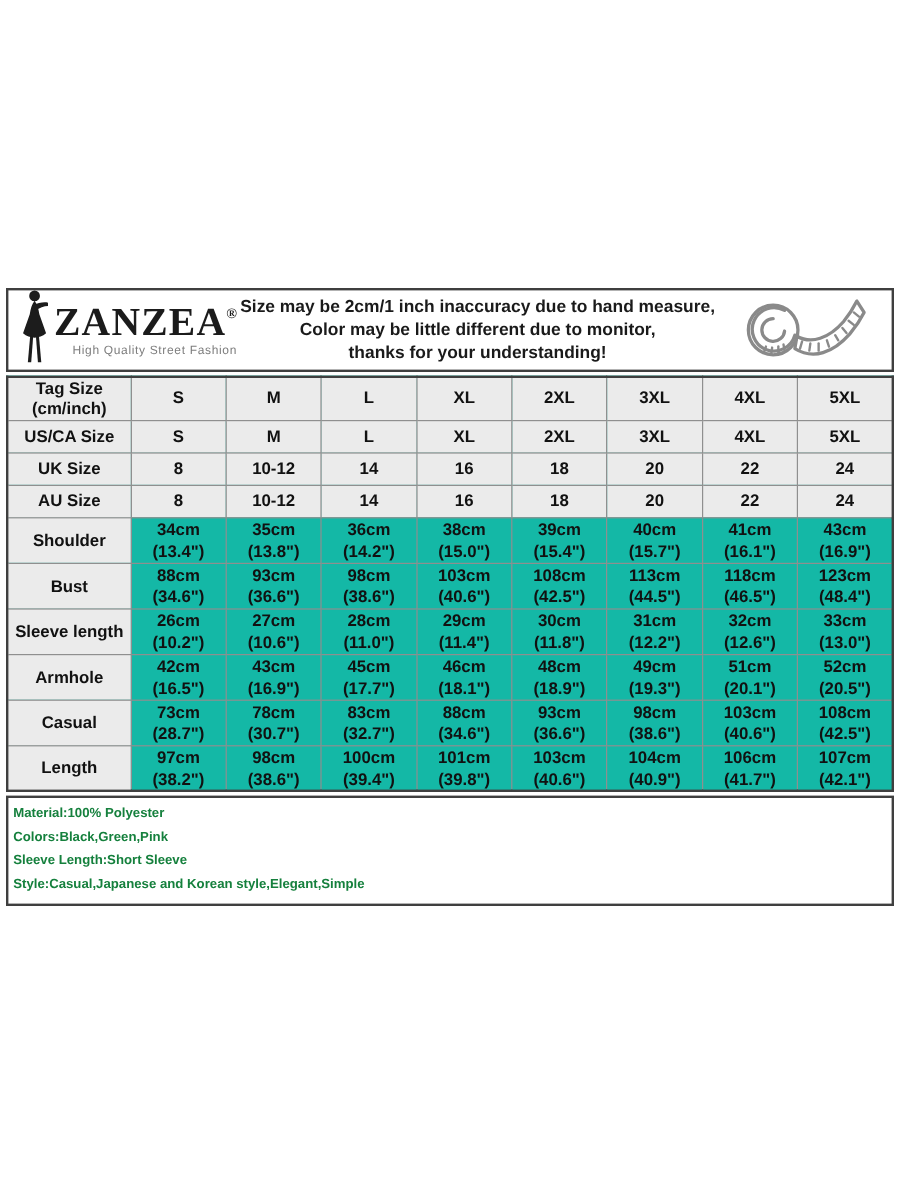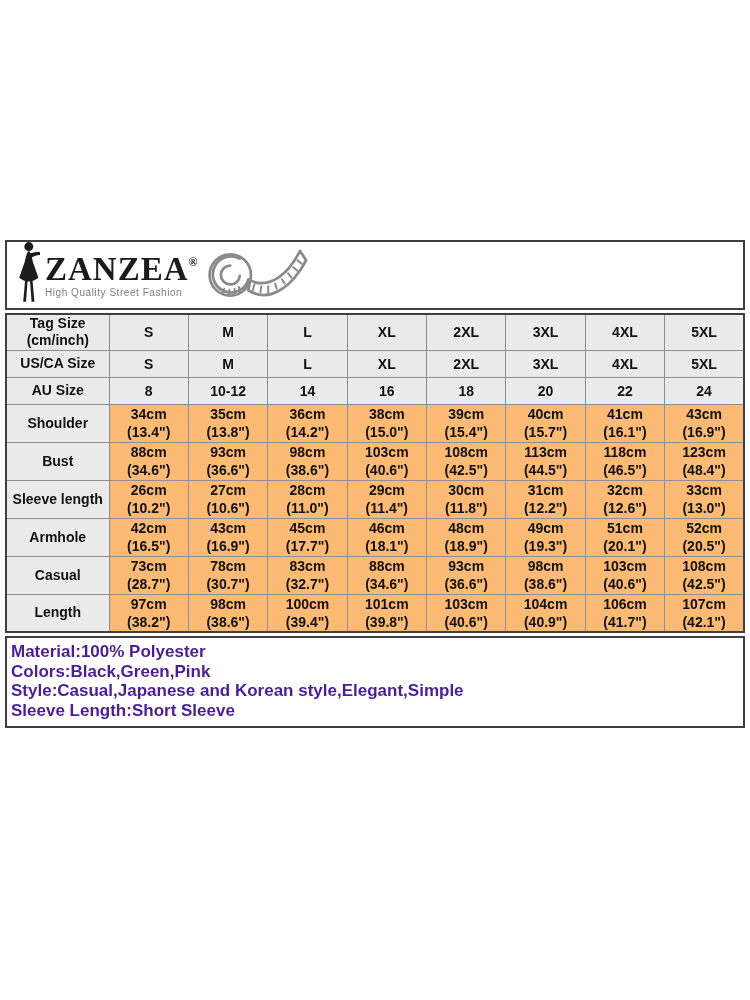--- a/index.html
+++ b/index.html
@@ -16,21 +16,21 @@
   .header-box {
     border: 2px solid #3f3f3f;
     height: 64px;
     display: flex; align-items: center;
     padding: 1px 6px;
     margin-bottom: 3px;
     background: #ffffff;
   }
   .logo { display: flex; align-items: center; width: 178px; flex: none; }
   .logo-figure { flex: none; margin-right: 2px; }
-  .logo-text { display: flex; flex-direction: column; line-height: 1; }
+  .logo-text { display: flex; flex-direction: column; line-height: 1; align-items: flex-end; }
   .brand {
     font-family: "Liberation Serif", serif;
     font-weight: 700; font-size: 33px; letter-spacing: 1px;
     color: #1b1b1b; white-space: nowrap;
   }
   .reg { font-size: 12px; vertical-align: 14px; letter-spacing: 0; }
   .tagline {
     font-size: 10px; color: #7d7d7d; letter-spacing: 0.55px;
     margin-top: 2px; white-space: nowrap;
   }
@@ -39,42 +39,42 @@
     font-weight: 700; font-size: 14.5px; line-height: 19px; color: #1a1a1a;
   }
   .tape { width: 132px; flex: none; display: flex; justify-content: center; align-items: center; }
 
   
   table.size-table {
     width: 100%; table-layout: fixed;
     border-collapse: collapse;
     border: 2px solid #3f3f3f;
     margin-bottom: 3px;
-    background: #fdba74;
+    background: #14b8a6;
   }
   .size-table th, .size-table td {
     border: 1px solid #8f8f8f;
     text-align: center; vertical-align: middle;
     padding: 0; font-weight: 700; color: #111111;
   }
   .size-table .shade { background: #ebebeb; }
   .size-table .lbl-line { display: block; font-size: 14px; line-height: 17px; }
   .size-table .size-val { font-size: 14px; }
   .size-table .meas-cm, .size-table .meas-inch { font-size: 14px; line-height: 18px; font-weight: 700; }
   tr.hrow0 { height: 36px; }
   tr.hrow1, tr.hrow2, tr.hrow3 { height: 27px; padding-left: 19px; }
   tr.meas { height: 38px; }
 
   
   .details-box {
     border: 2px solid #3f3f3f;
     padding: 4px 5px 6px 4px;
     background: #ffffff;
   }
-  .details-line { font-size: 17px; font-weight: 700; line-height: 19.5px; color: #4c1d95; }
+  .details-line { font-size: 11px; font-weight: 700; line-height: 19.5px; color: #15803d; }
 </style>
 </head>
 <body>
 
 <div class="sheet">
   <div class="content">
 
     <div class="header-box">
       <div class="logo">
         <span class="logo-figure">
@@ -83,20 +83,25 @@
             <path d="M19 12 C16 16 15 20 14 26 L7 46 C14 52 24 52 31 46 L24 26 C23 20 22 16 19 12 Z"></path>
             <path d="M17 17 C23 14 29 13 33 14 L33 17.5 C29 17.5 24 19.5 20 22.5 Z"></path>
             <path d="M14.5 48 L12 76 L15.5 76 L17.5 50 Z"></path>
             <path d="M23.5 48 L26 76 L22.5 76 L20.5 50 Z"></path>
           </svg>
         </span>
         <span class="logo-text">
           <span class="brand"><span>ZANZEA</span><span class="reg">®</span></span>
           <span class="tagline">High Quality Street Fashion</span>
         </span>
+      </div>
+      <div class="note">
+        <div class="note-line">Size may be 2cm/1 inch inaccuracy due to hand measure,</div>
+        <div class="note-line">Color may be little different due to monitor,</div>
+        <div class="note-line">thanks for your understanding!</div>
       </div>
       <div class="tape">
         <svg width="122" height="62" viewBox="0 0 132 72" xmlns="http://www.w3.org/2000/svg">
           <g fill="#ffffff" stroke="#8a8a8a" stroke-width="3.2" stroke-linecap="round" stroke-linejoin="round">
             <path d="M56 54 C74 65 93 58 109 40 C114 34 119 27 123 19 L116 8 C112 16 108 22 103 28 C89 44 72 50 58 42 Z"></path>
             <circle cx="35" cy="36" r="24"></circle>
             <path fill="none" d="M46 17 A21 21 0 1 0 56 41"></path>
             <path fill="none" d="M35 25 A11 11 0 1 0 46 37"></path>
           </g>
           <g stroke="#8a8a8a" stroke-width="2.3" stroke-linecap="round">
@@ -150,33 +155,46 @@
             </th>
             <td class="shade"><span class="size-val">S</span></td>
             <td class="shade"><span class="size-val">M</span></td>
             <td class="shade"><span class="size-val">L</span></td>
             <td class="shade"><span class="size-val">XL</span></td>
             <td class="shade"><span class="size-val">2XL</span></td>
             <td class="shade"><span class="size-val">3XL</span></td>
             <td class="shade"><span class="size-val">4XL</span></td>
             <td class="shade"><span class="size-val">5XL</span></td>
           </tr>
-          <tr class="hrow3">
-            <th class="shade">
-              <span class="lbl-line">AU Size</span>
+          <tr class="hrow2">
+            <th class="shade">
+              <span class="lbl-line">UK Size</span>
             </th>
             <td class="shade"><span class="size-val">8</span></td>
             <td class="shade"><span class="size-val">10-12</span></td>
             <td class="shade"><span class="size-val">14</span></td>
             <td class="shade"><span class="size-val">16</span></td>
             <td class="shade"><span class="size-val">18</span></td>
             <td class="shade"><span class="size-val">20</span></td>
             <td class="shade"><span class="size-val">22</span></td>
             <td class="shade"><span class="size-val">24</span></td>
           </tr>
+          <tr class="hrow3">
+            <th class="shade">
+              <span class="lbl-line">AU Size</span>
+            </th>
+            <td class="shade"><span class="size-val">8</span></td>
+            <td class="shade"><span class="size-val">10-12</span></td>
+            <td class="shade"><span class="size-val">14</span></td>
+            <td class="shade"><span class="size-val">16</span></td>
+            <td class="shade"><span class="size-val">18</span></td>
+            <td class="shade"><span class="size-val">20</span></td>
+            <td class="shade"><span class="size-val">22</span></td>
+            <td class="shade"><span class="size-val">24</span></td>
+          </tr>
           <tr class="meas">
             <th class="shade">
               <span class="lbl-line">Shoulder</span>
             </th>
             <td>
               <div class="meas-cm">34cm</div>
               <div class="meas-inch">(13.4")</div>
             </td>
             <td>
               <div class="meas-cm">35cm</div>
@@ -391,18 +409,18 @@
               <div class="meas-cm">107cm</div>
               <div class="meas-inch">(42.1")</div>
             </td>
           </tr>
         </tbody>
     </table>
 
     <div class="details-box">
       <div class="details-line">Material:100% Polyester</div>
       <div class="details-line">Colors:Black,Green,Pink</div>
+      <div class="details-line">Sleeve Length:Short Sleeve</div>
       <div class="details-line">Style:Casual,Japanese and Korean style,Elegant,Simple</div>
-      <div class="details-line">Sleeve Length:Short Sleeve</div>
     </div>
 
   </div>
 </div>
 
 </body></html>

